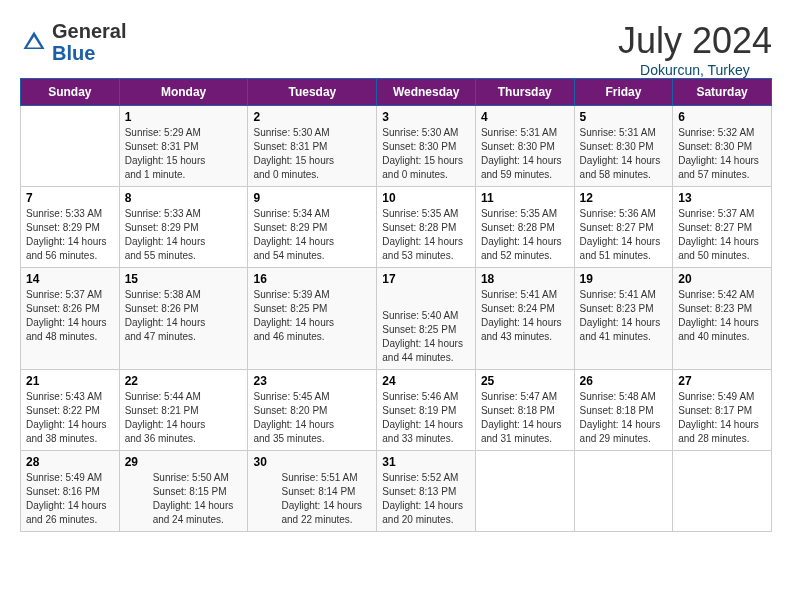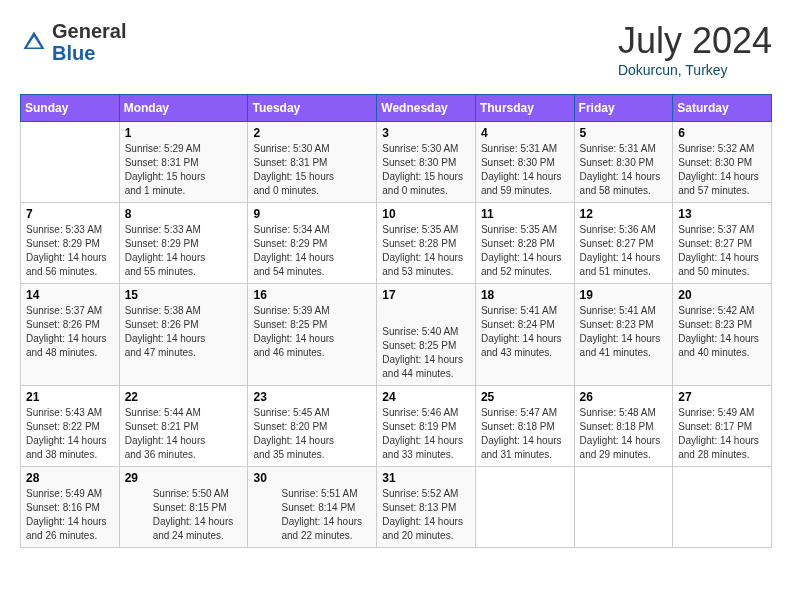--- a/index.html
+++ b/index.html
@@ -7,60 +7,59 @@
       font-family: Arial, sans-serif;
       background: #fff;
       width: 792px;
       min-height: 612px;
       padding: 20px;
     }
     .header {
       display: flex;
       justify-content: space-between;
       align-items: flex-start;
-      margin-bottom: 16px;
     }
     .logo {
       display: flex;
       align-items: center;
       gap: 4px;
     }
     .logo-text {
       font-size: 20px;
       font-weight: bold;
       line-height: 1.1;
     }
     .logo-general { color: #333; }
     .logo-blue { color: #1a5fa8; }
     .logo-icon {
       width: 28px;
       height: 28px;
     }
     .title-block {
-      text-align: left;
+      text-align: center;
     }
     .month-year {
       font-size: 36px;
       color: #333;
       font-weight: normal;
     }
     .location {
       font-size: 14px;
       color: #0c4a6e;
     }
     table {
       width: 100%;
       border-collapse: collapse;
       font-size: 11px;
     }
     thead tr th {
-      background: #8b5cf6;
+      background: #701a75;
       color: #fff;
       padding: 6px 4px;
-      text-align: left;
+      text-align: center;
       font-size: 12px;
       font-weight: bold;
       border: 1px solid #1a5fa8;
     }
     tbody tr td {
       border: 1px solid #ccc;
       vertical-align: top;
       padding: 4px 5px;
       min-height: 70px;
       height: 80px;

